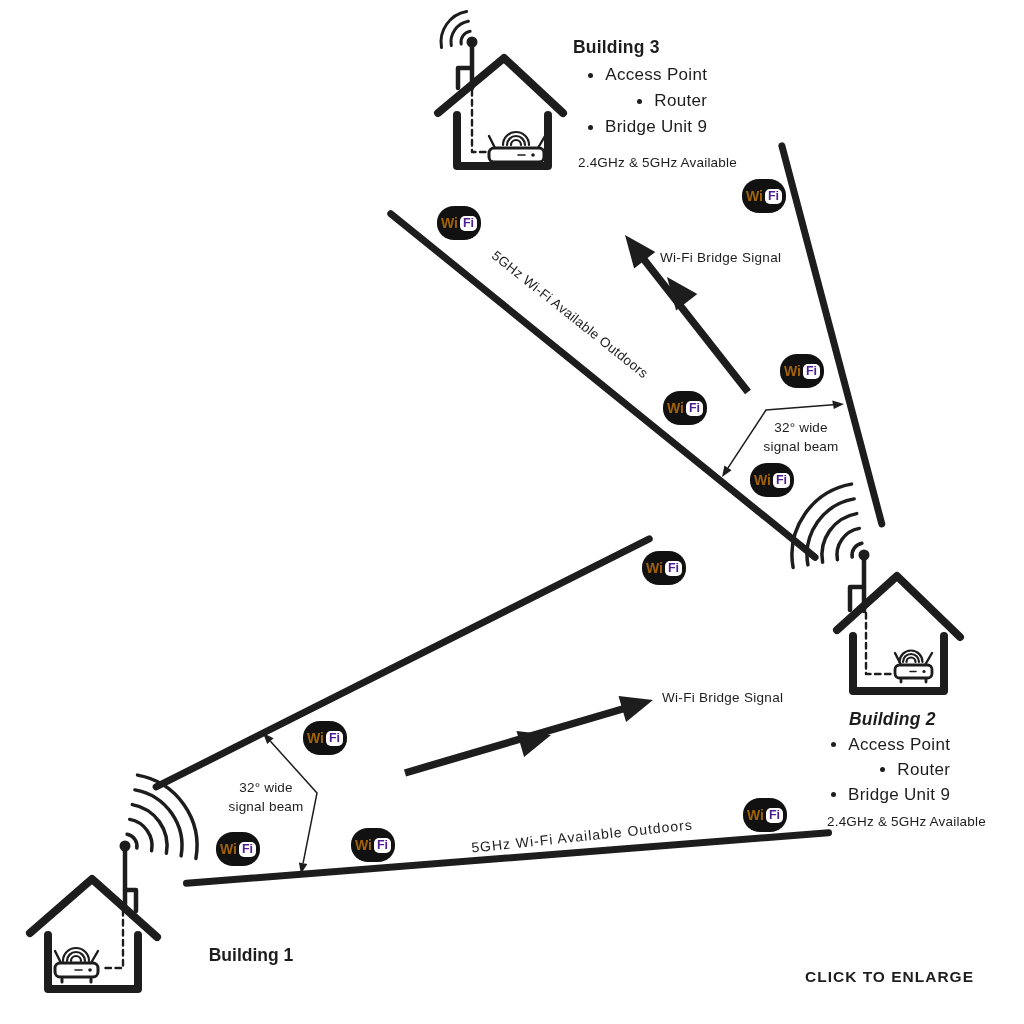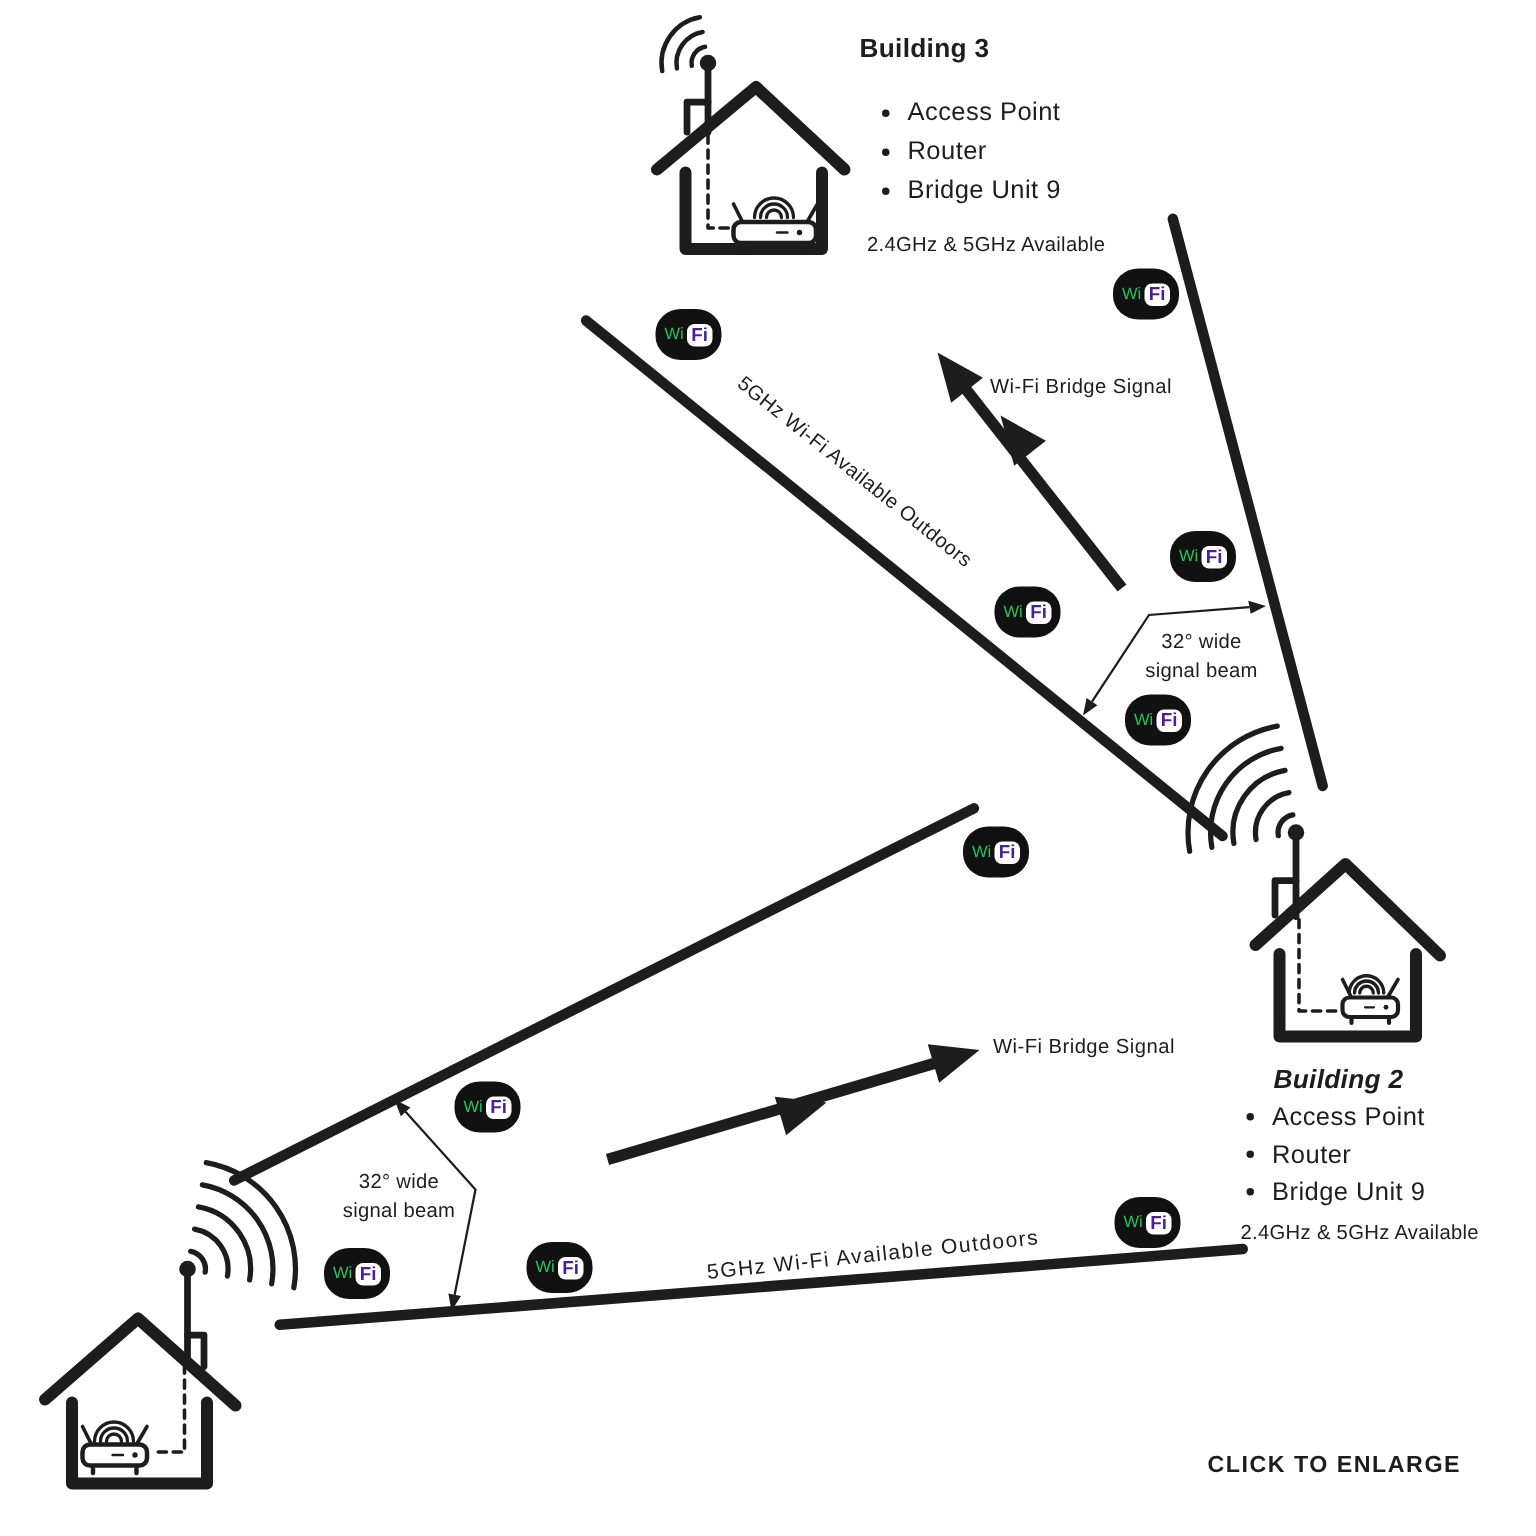--- a/index.html
+++ b/index.html
@@ -5,31 +5,31 @@
   html,body{margin:0;padding:0;background:#fff;}
   .canvas{position:relative;width:1024px;height:1024px;background:#fff;overflow:hidden;
           font-family:"Liberation Sans",sans-serif;color:#1d1d1d;}
   .abs{position:absolute;}
   .beam{position:absolute;height:7px;background:#1d1d1d;border-radius:4px;transform-origin:0 50%;}
   .lbl{position:absolute;white-space:nowrap;}
   .small{font-size:13.5px;letter-spacing:.3px;}
   .rot{white-space:nowrap;text-align:center;}
   .btitle{font-size:17.5px;font-weight:bold;letter-spacing:.2px;}
   .blist{position:absolute;}
-  .brow{display:flex;align-items:center;height:26px;}
+  .brow{display:flex;align-items:center;height:26px;justify-content:flex-end;}
   .b2 .brow{height:25px;}
   .bdot{width:5px;height:5px;border-radius:50%;background:#1d1d1d;margin-right:12px;flex:0 0 auto;}
   .bitem{font-size:17px;letter-spacing:.3px;}
   .freq{font-size:13.5px;letter-spacing:.2px;}
   .cwrap{text-align:center;line-height:26px;font-size:17.5px;}
   .beamwidth{position:absolute;width:110px;text-align:center;font-size:13.5px;line-height:18.5px;letter-spacing:.2px;}
   .enlarge{font-size:15.5px;font-weight:bold;letter-spacing:1px;}
   .wifi-badge{position:absolute;width:44px;height:34px;background:#111;border-radius:17px/16px;
               display:flex;align-items:center;justify-content:center;gap:2px;}
-  .wifi-badge .wi{color:#22c55e;font-weight:normal;font-size:11px;}
+  .wifi-badge .wi{color:#a16207;font-weight:bold;font-size:14px;}
   .wifi-badge .fi{background:#fff;color:#4c1d95;font-weight:bold;font-size:12.5px;
                   padding:0 3px;border-radius:5px;line-height:15px;}
   svg{display:block;}
 </style>
 </head>
 <body>
 
 <div class="canvas">
 
   <div class="beam" style="left:388px;top:208px;width:553px;transform:rotate(39deg);"></div>
@@ -189,21 +189,21 @@
     </div>
   <div class="wifi-badge" style="left:351px;top:828px;">
       <span class="wi">Wi</span>
       <span class="fi">Fi</span>
     </div>
   <div class="wifi-badge" style="left:743px;top:798px;">
       <span class="wi">Wi</span>
       <span class="fi">Fi</span>
     </div>
 
-  <div class="lbl btitle" style="left:573px;top:22px;">Building 3</div>
+  <div class="lbl btitle" style="left:573px;top:37px;">Building 3</div>
   <div class="blist" style="left:588px;top:62px;">
     <div class="brow">
         <span class="bdot"></span>
         <span class="bitem">Access Point</span>
       </div>
     <div class="brow">
         <span class="bdot"></span>
         <span class="bitem">Router</span>
       </div>
     <div class="brow">
@@ -224,20 +224,21 @@
         <span class="bitem">Router</span>
       </div>
     <div class="brow">
         <span class="bdot"></span>
         <span class="bitem">Bridge Unit 9</span>
       </div>
   </div>
   <div class="lbl freq" style="left:827px;top:814px;">2.4GHz &amp; 5GHz Available</div>
 
   <div class="abs cwrap" style="left:151px;top:942px;width:200px;">
+    <div style="font-weight:bold;">Building 1</div>
   </div>
 
   <div class="abs rot small" style="left:462px;top:307px;width:216px;transform:rotate(38.5deg);">5GHz Wi-Fi Available Outdoors</div>
   <div class="abs rot" style="left:457px;top:828px;width:250px;transform:rotate(-6deg);font-size:14px;letter-spacing:1px;">5GHz Wi-Fi Available Outdoors</div>
 
   <div class="lbl small" style="left:660px;top:250px;">Wi-Fi Bridge Signal</div>
   <div class="lbl small" style="left:662px;top:690px;">Wi-Fi Bridge Signal</div>
 
   <div class="beamwidth" style="left:746px;top:419px;">
     <div>32° wide</div>

